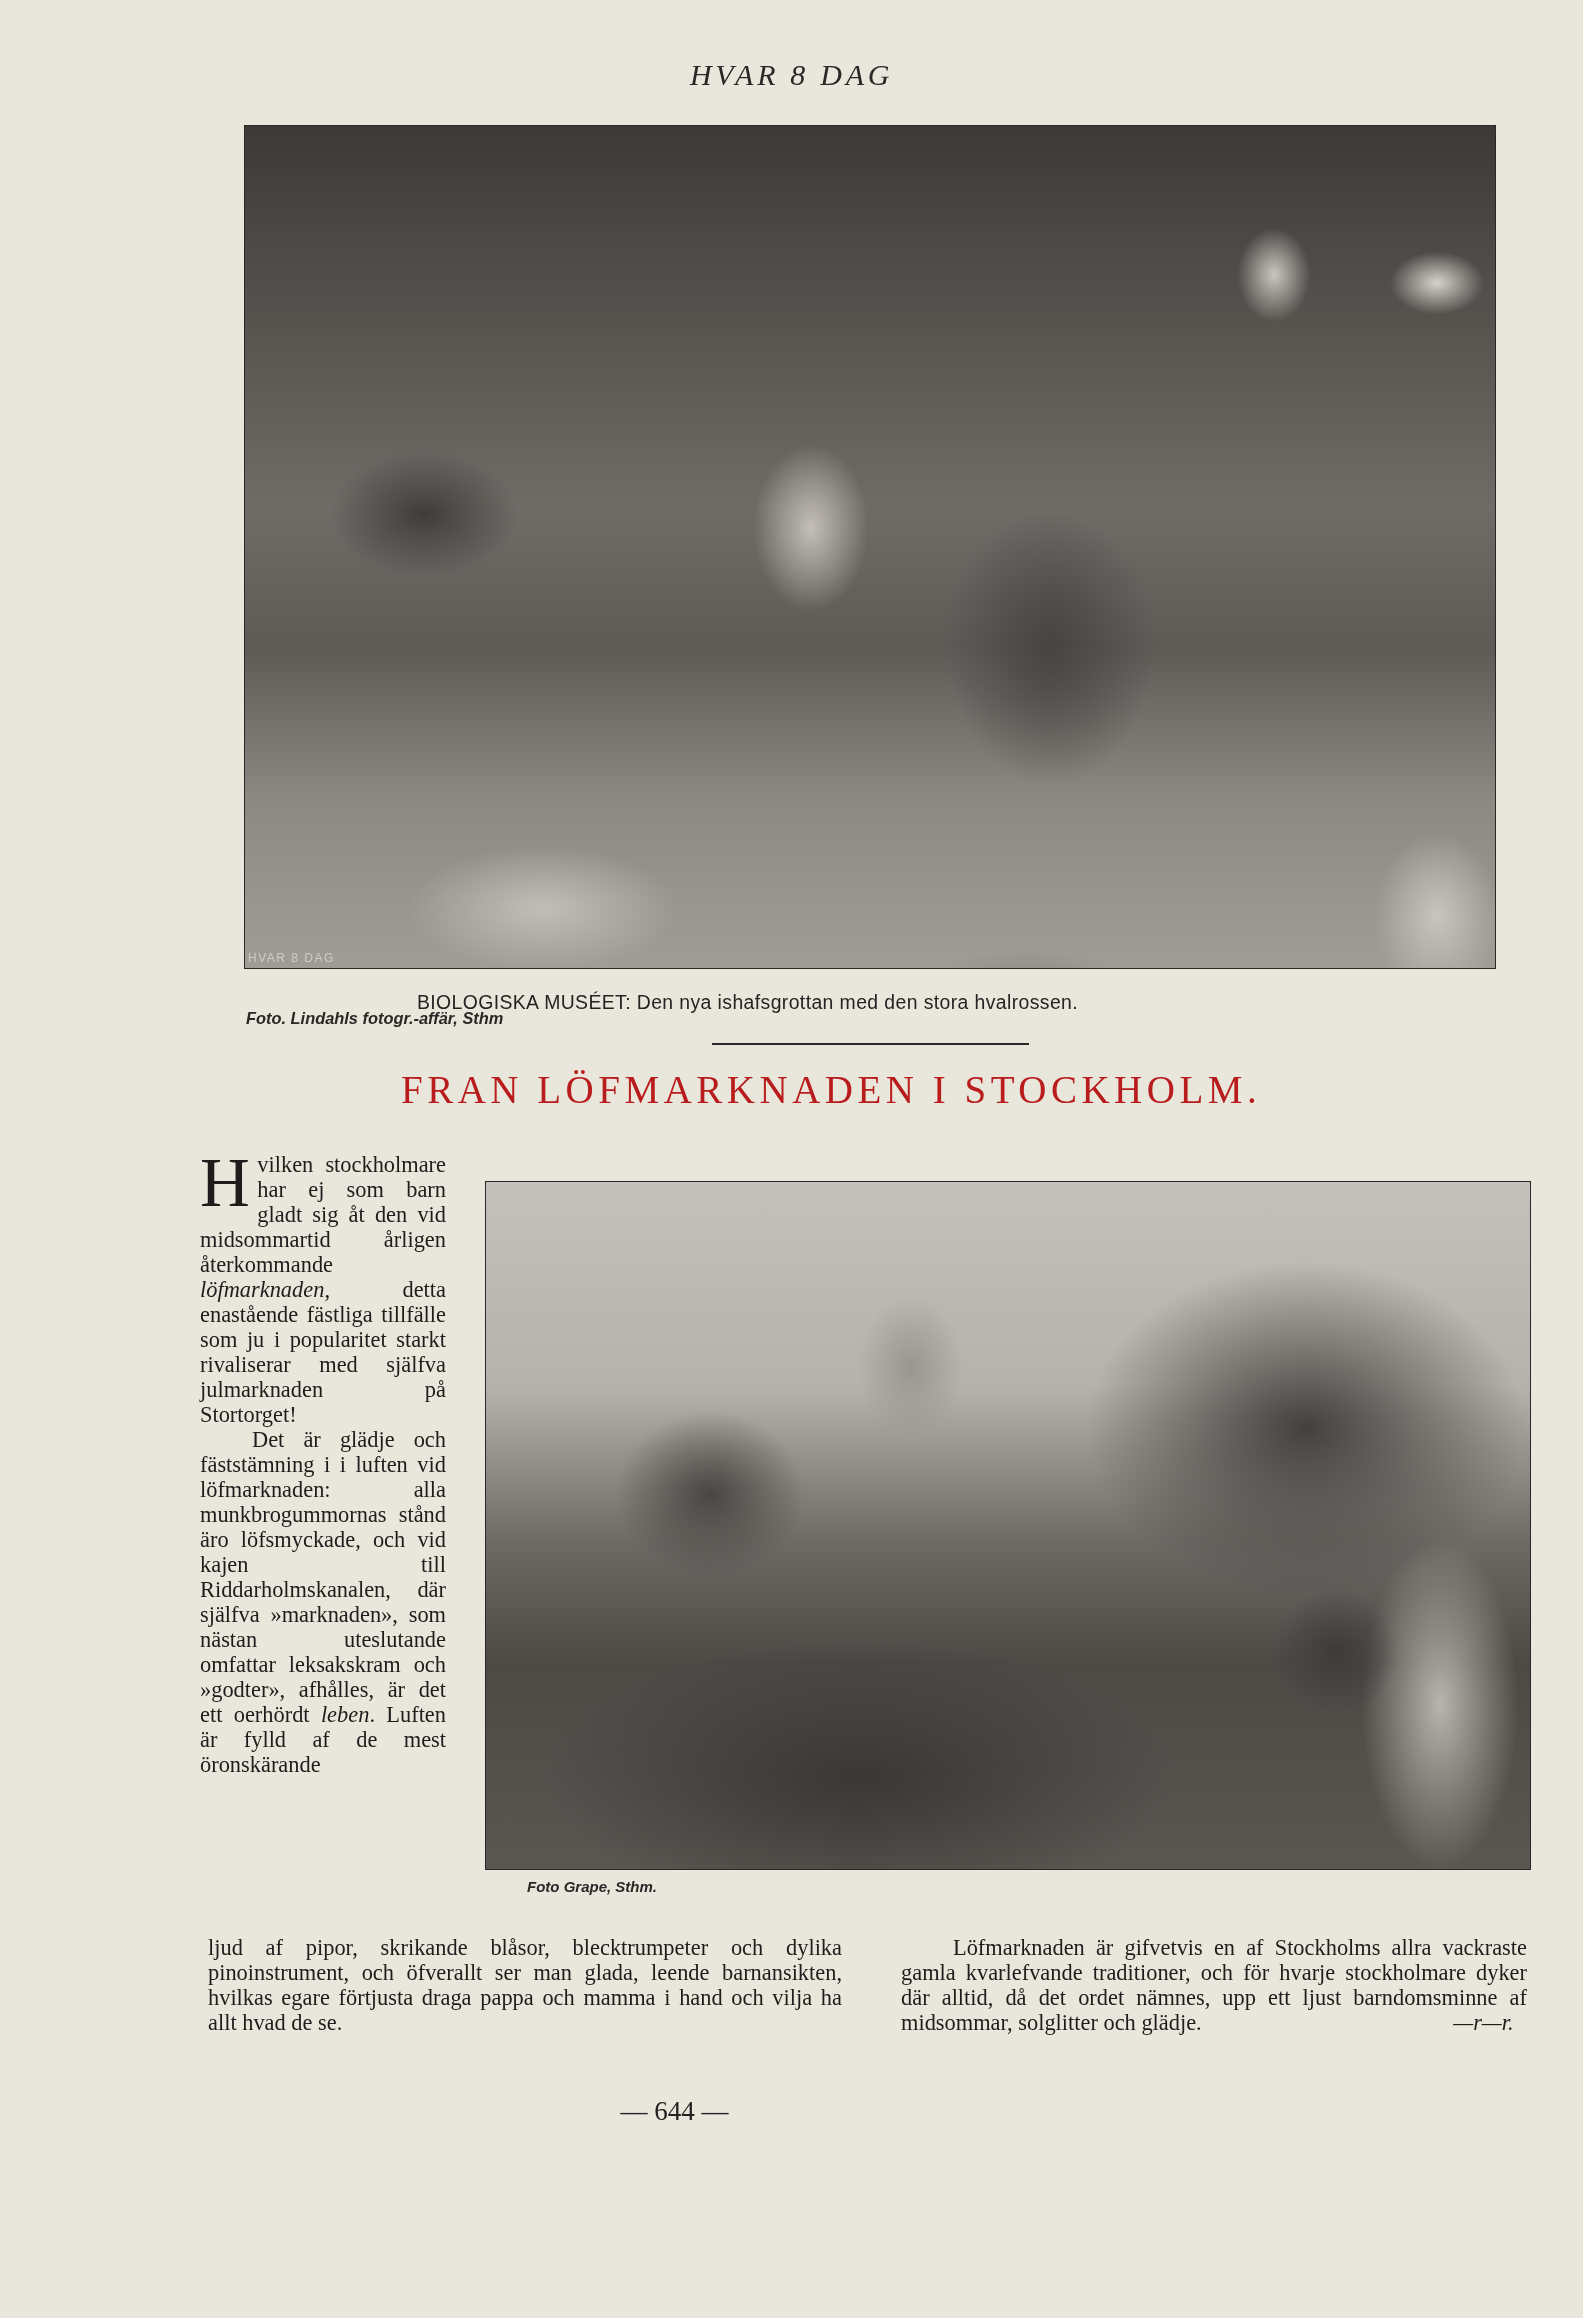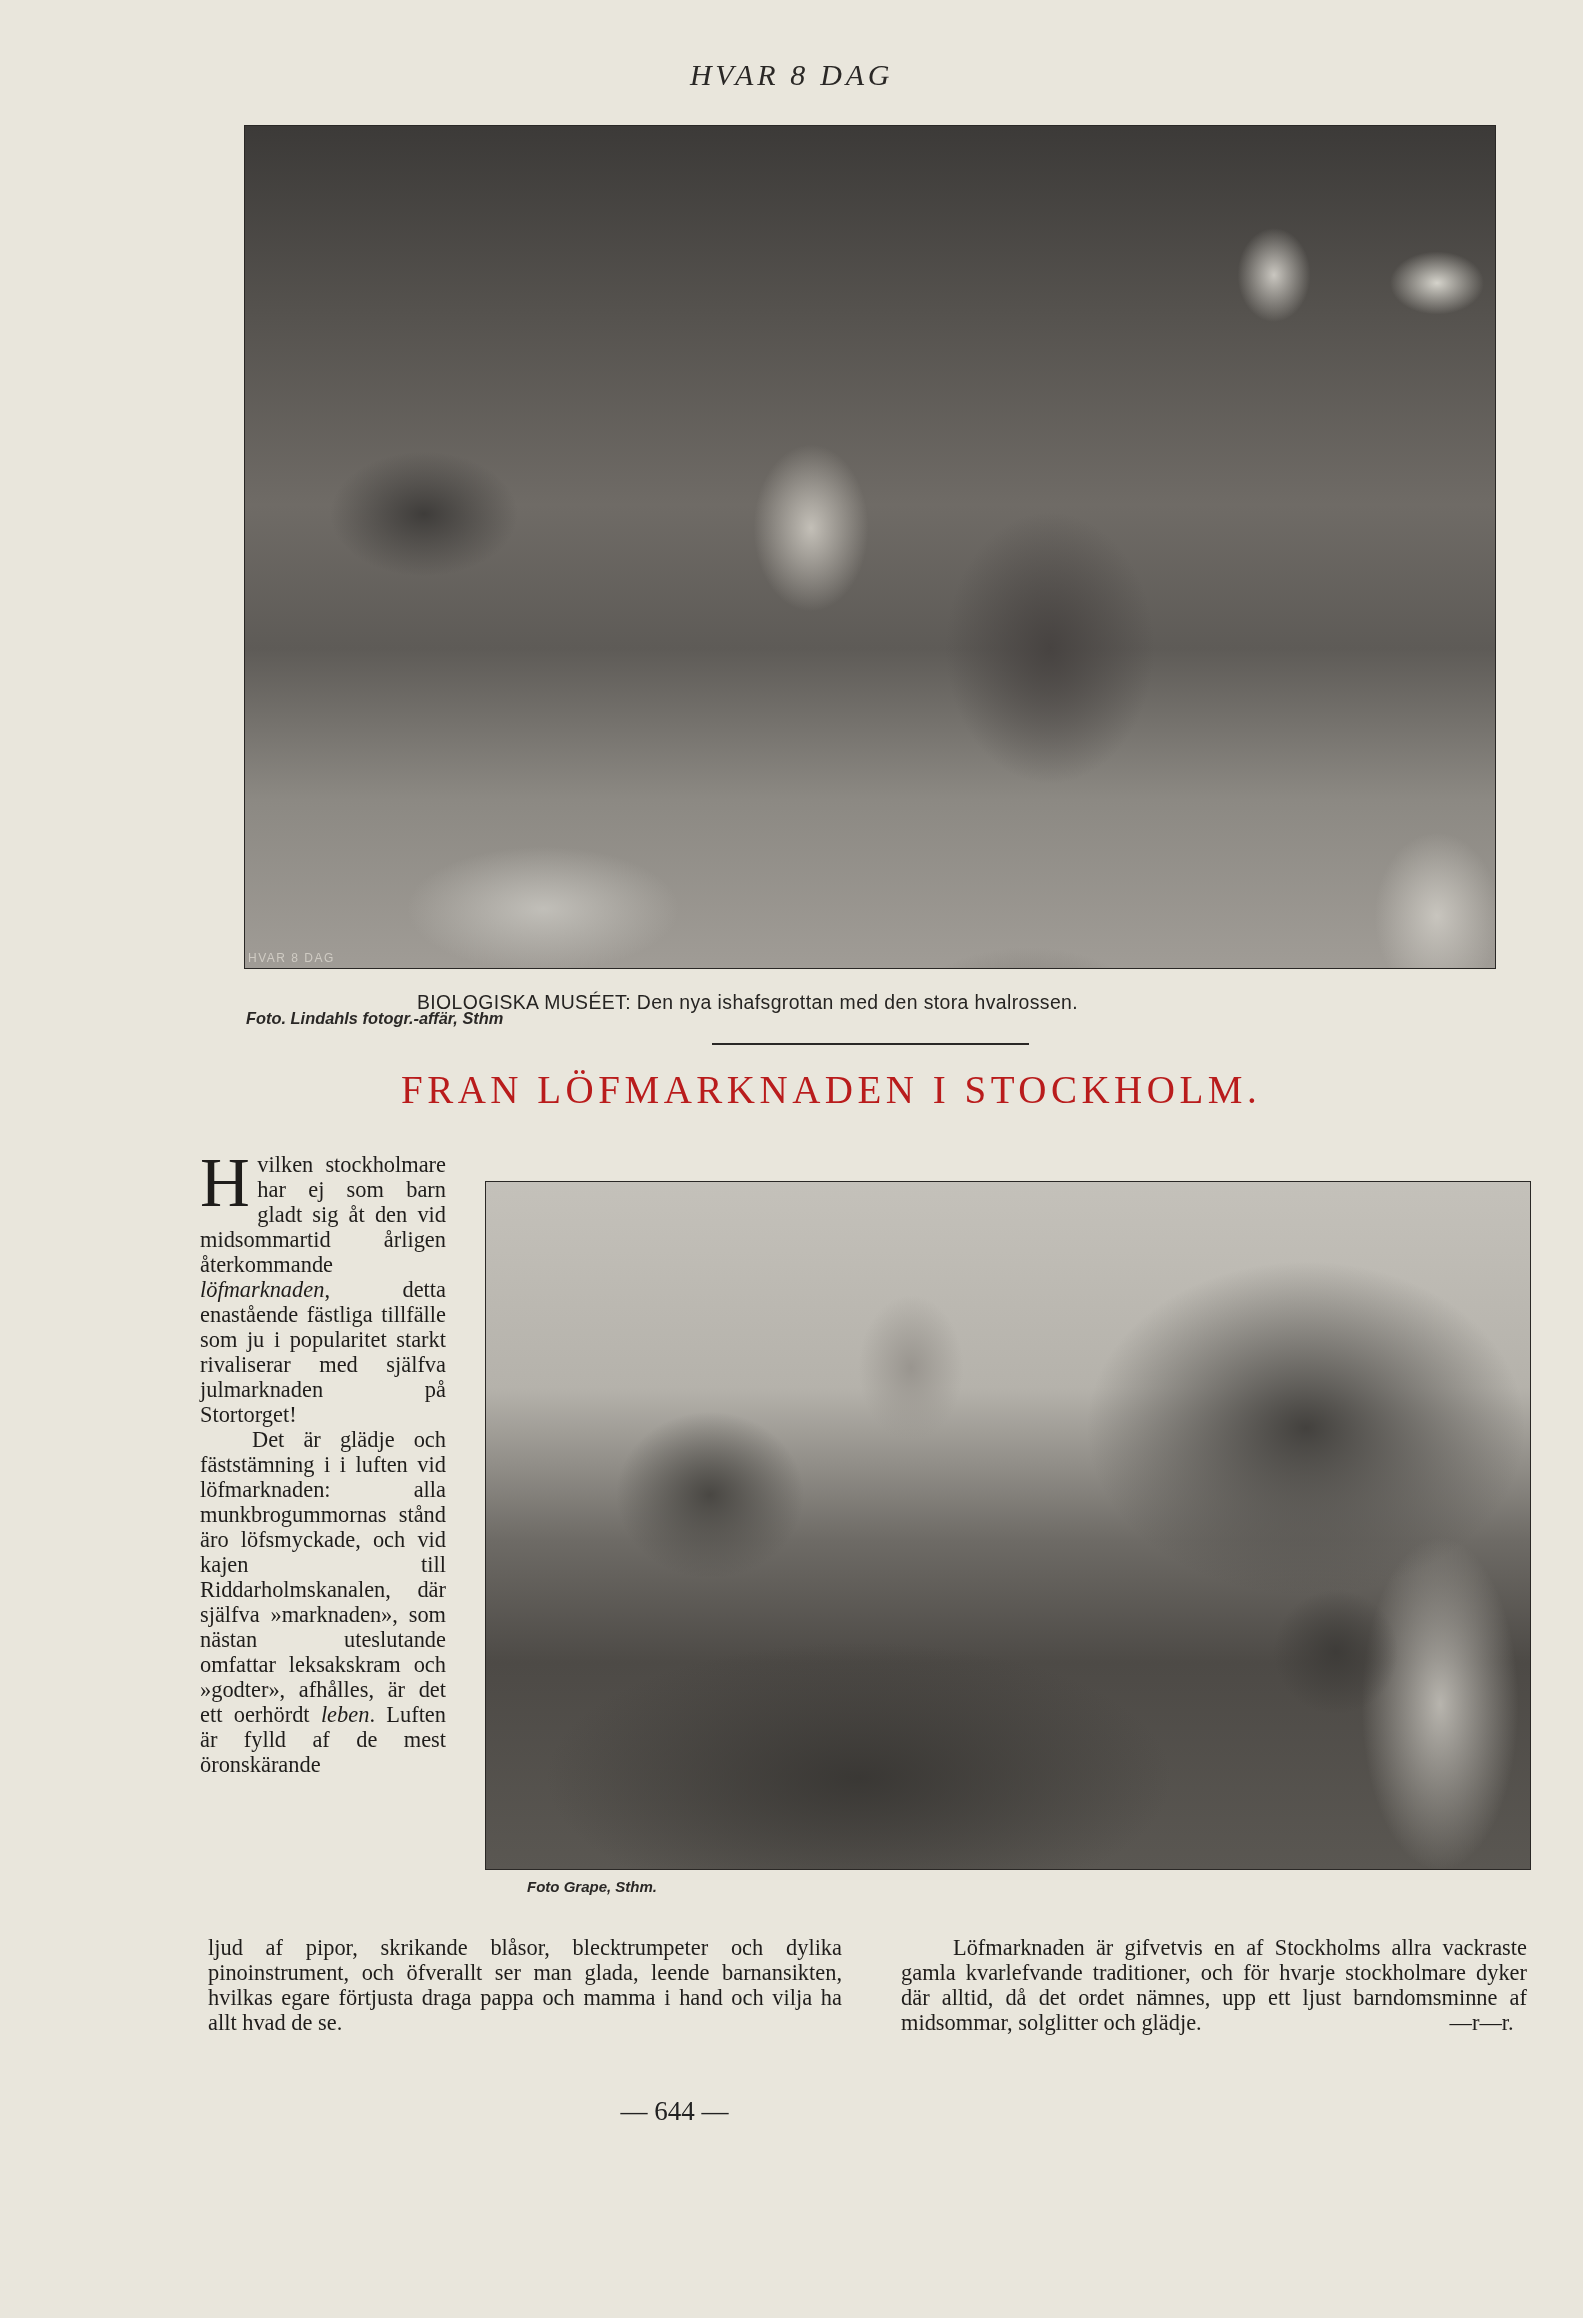--- a/index.html
+++ b/index.html
@@ -114,21 +114,21 @@
     .col-left em, .col-bottom-left em { font-style: italic; margin-top: 43px; }
 
     .col-bottom-left {
       left: 200px; top: 1927px; width: 650px;
     }
     .col-bottom-right {
       left: 893px; top: 1927px; width: 642px;
     }
     .col-bottom-right p, .col-bottom-left p { margin: 8px; }
     .col-bottom-right .indent { text-indent: 52px; }
-    .signature { float: right; padding-right: 13.4px; }
+    .signature { font-style: italic; float: right; padding-right: 13.4px; }
 
     .folio {
       left: 0; width: 1349px; top: 2096px;
       text-align: center;
       font-family: "Liberation Serif", serif;
       font-size: 27px;
       color: #222;
     }
   </style>
 </head>

